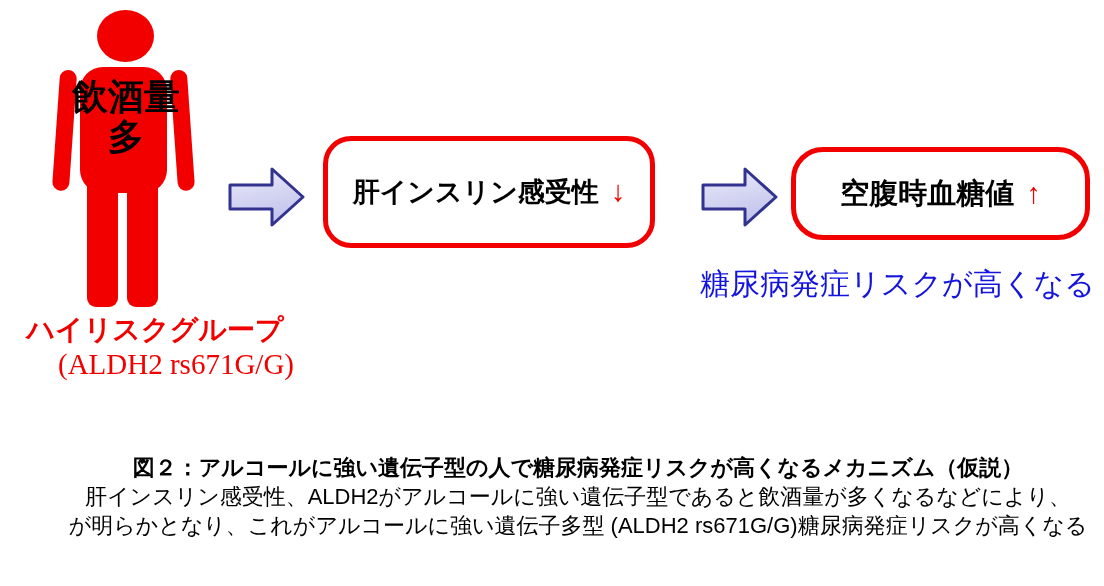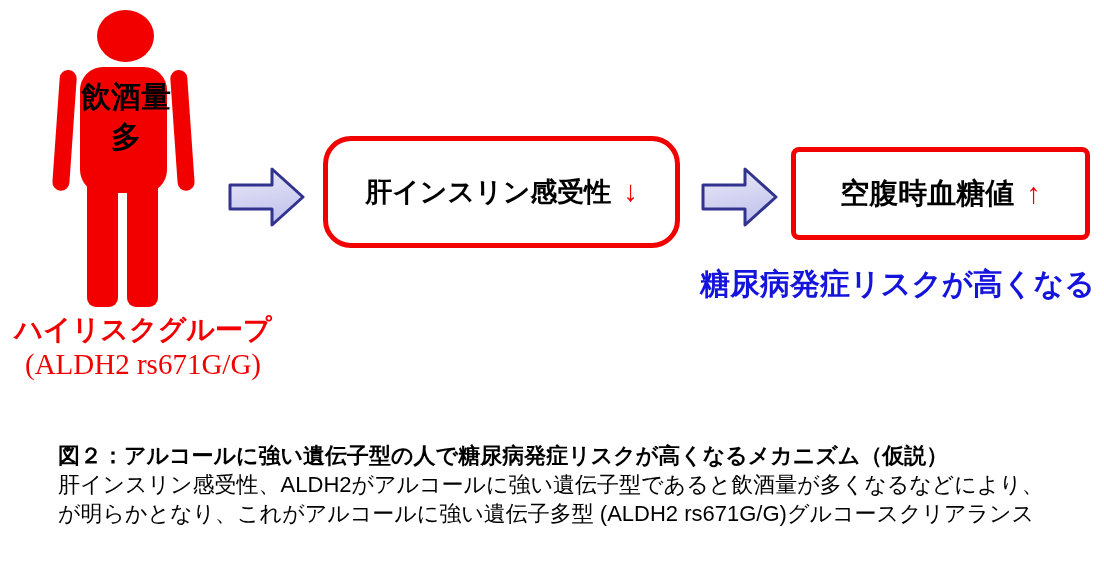--- a/index.html
+++ b/index.html
@@ -19,84 +19,85 @@
     overflow: hidden;
   }
   .abs { position: absolute; }
 
   
   #person-svg { left: 55px; top: 9px; width: 142px; height: 298px; overflow: visible; }
   .red-fill { fill: var(--red); }
   #person-text {
     left: 51px; top: 77px; width: 150px;
     text-align: center;
-    font-size: 30px; font-weight: 700; line-height: 40px;
+    font-size: 36px; font-weight: 700; line-height: 40px;
     color: #000;
   }
 
   
   .block-arrow { width: 78px; height: 68px; }
   #arrow1 { left: 228px; top: 163px; }
   #arrow2 { left: 701px; top: 163px; }
 
   
   .red-box {
     box-sizing: border-box;
     border: 5px solid var(--red);
     background: #fff;
     display: flex; flex-direction: column;
     justify-content: center; align-items: center;
     font-weight: 700;
     white-space: nowrap;
   }
   #box1 {
-    left: 323px; top: 136px; width: 357px; height: 112px;
+    left: 323px; top: 136px; width: 332px; height: 112px;
     border-radius: 28px;
     font-size: 27px; line-height: 39px;
   }
   #box2 {
     left: 791px; top: 147px; width: 299px; height: 93px;
-    border-radius: 8px;
+    border-radius: 32px;
     font-size: 29px;
   }
   .v-arrow {
     color: var(--red);
     font-weight: 400;
     font-family: "Liberation Serif", "DejaVu Serif", serif;
     font-size: 29px;
     margin-left: 12px;
   }
 
   
   #risk-note {
     left: 700px; top: 264px;
-    font-size: 30px; font-weight: 700;
+    font-size: 30px; font-weight: 400;
     color: var(--blue);
     white-space: nowrap;
   }
 
   
   #highrisk {
-    left: 4px; top: 312px; width: 278px;
+    left: 16px; top: 312px; width: 278px;
     text-align: center;
     color: var(--red);
     white-space: nowrap;
   }
   #highrisk .l1 { font-size: 28px; font-weight: 700; line-height: 36px; }
   #highrisk .l2 {
     font-family: "Liberation Serif", "DejaVu Serif", serif;
-    font-size: 29px; line-height: 33px; font-weight: 400;
+    font-size: 29px; line-height: 33px; font-weight: 400; text-align: right;
   }
 
   
   #caption {
-    left: 58px; top: 441px; width: 1040px;
+    left: 58px; top: 453px; width: 1040px;
     font-size: 22px; line-height: 29px;
     white-space: nowrap;
     color: #000;
+    text-align: center;
   }
   #caption .caption-title { font-weight: 700; }
 </style>
 </head>
 <body>
 
 <div class="abs" style="inset:0;">
 
   <svg id="person-svg" class="abs" viewBox="0 0 142 298" xmlns="http://www.w3.org/2000/svg">
     <ellipse class="red-fill" cx="70.5" cy="27" rx="28.5" ry="26"></ellipse>
@@ -150,16 +151,16 @@
   <div id="risk-note" class="abs">糖尿病発症リスクが高くなる</div>
 
   <div id="highrisk" class="abs">
     <div class="l1">ハイリスクグループ</div>
     <div class="l2">(ALDH2 rs671G/G)</div>
   </div>
 
   <div id="caption" class="abs">
     <div class="caption-title">図２：アルコールに強い遺伝子型の人で糖尿病発症リスクが高くなるメカニズム（仮説）</div>
     <div>肝インスリン感受性、ALDH2がアルコールに強い遺伝子型であると飲酒量が多くなるなどにより、</div>
-    <div>が明らかとなり、これがアルコールに強い遺伝子多型 (ALDH2 rs671G/G)グルコースクリアランス</div>
+    <div>が明らかとなり、これがアルコールに強い遺伝子多型 (ALDH2 rs671G/G)糖尿病発症リスクが高くなる</div>
   </div>
 
 </div>
 
 </body></html>

